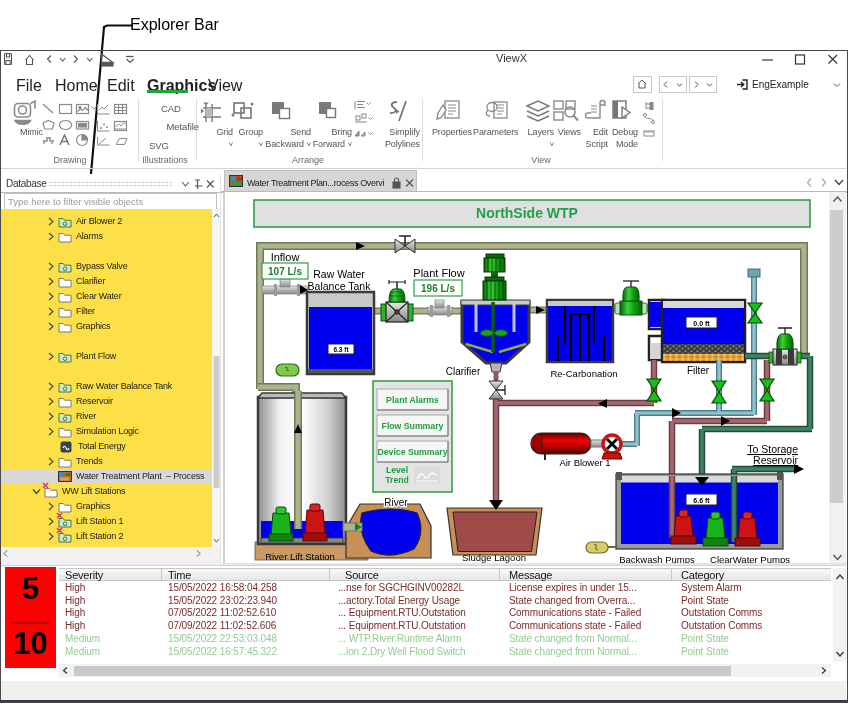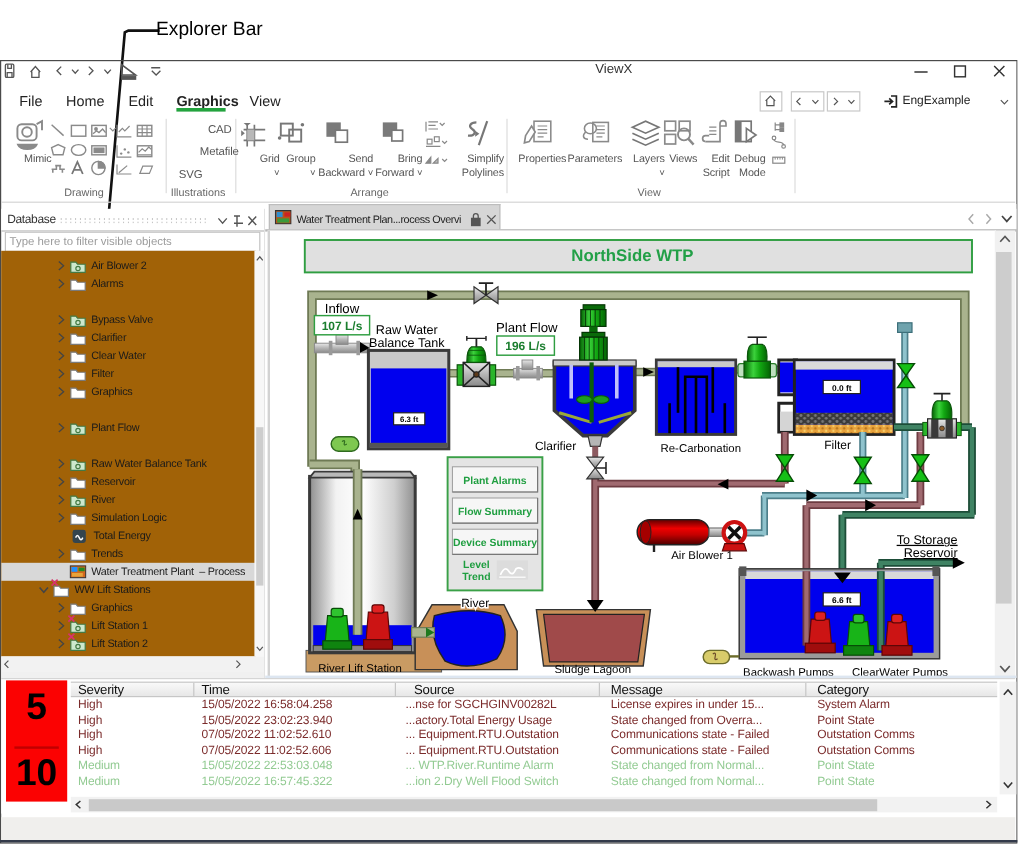--- a/index.html
+++ b/index.html
@@ -1,19 +1,19 @@
 <!DOCTYPE html>
 <html><head>
 <meta charset="utf-8">
 <style>
   html,body{margin:0;padding:0;width:848px;height:704px;background:#fff;
     font-family:"Liberation Sans",sans-serif;overflow:hidden;position:relative}
   .abs{position:absolute}
   svg{display:block}
-  .menu{position:absolute;font-size:12px;color:#222}
+  .menu{position:absolute;font-size:16px;color:#222}
   .grp-label{position:absolute;font-size:9px;color:#666;text-align:center}
   .rlabel{position:absolute;font-size:9px;color:#555;text-align:right;line-height:11.5px;letter-spacing:-0.1px;white-space:nowrap}
   .ch{font-size:8px}
   .vsep{position:absolute;width:1px;background:#dcdcdc}
 </style>
 </head>
 <body>
 
 <svg class="abs" style="left:0;top:0" width="848" height="200">
   <path d="M133 25.5 H107 L104 27 L90 185" stroke="#111" stroke-width="2.2" fill="none"></path>
@@ -84,21 +84,21 @@
 <div class="vsep" style="left:138px;top:99px;height:62px"></div>
 <div class="vsep" style="left:196px;top:99px;height:62px"></div>
 <div class="vsep" style="left:422px;top:99px;height:62px"></div>
 <div class="vsep" style="left:662px;top:99px;height:62px"></div>
 <div class="grp-label" style="left:30px;top:155px;width:80px">Drawing</div>
 <div class="grp-label" style="left:125px;top:155px;width:80px">Illustrations</div>
 <div class="grp-label" style="left:268px;top:155px;width:80px">Arrange</div>
 <div class="grp-label" style="left:501px;top:155px;width:80px">View</div>
 
 <div class="rlabel" style="left:3px;top:127px;width:40px">Mimic</div>
-<div class="rlabel" style="left:149px;top:103px;width:44px;text-align:right;font-size:9.5px">CAD</div>
+<div class="rlabel" style="left:149px;top:103px;width:44px;text-align:center;font-size:9.5px">CAD</div>
 <div class="rlabel" style="left:149px;top:121px;width:50px;text-align:right;font-size:9.5px">Metafile</div>
 <div class="rlabel" style="left:149px;top:140px;width:44px;text-align:left;font-size:9.5px">SVG</div>
 <div class="rlabel" style="left:193px;top:127px;width:40px">Grid<br><span class="ch">˅</span></div>
 <div class="rlabel" style="left:223px;top:127px;width:40px">Group<br><span class="ch">˅</span></div>
 <div class="rlabel" style="left:253px;top:127px;width:58px">Send<br>Backward <span class="ch">˅</span></div>
 <div class="rlabel" style="left:303px;top:127px;width:49px">Bring<br>Forward <span class="ch">˅</span></div>
 <div class="rlabel" style="left:374px;top:127px;width:46px">Simplify<br>Polylines</div>
 <div class="rlabel" style="left:428px;top:127px;width:44px">Properties</div>
 <div class="rlabel" style="left:473px;top:127px;width:45px">Parameters</div>
 <div class="rlabel" style="left:521px;top:127px;width:33px">Layers<br><span class="ch">˅</span></div>
@@ -277,21 +277,21 @@
   <g stroke="#555" fill="none" stroke-width="1.1">
     <path d="M4 5 l3.5 4 3.5 -4"></path>
     <path d="M19.5 3 v6 M17 3 h5 M17 9 h7.5 M19.5 9 v3" stroke-width="1.2"></path>
     <path d="M29 3.5 l6.5 7 M35.5 3.5 l-6.5 7" stroke-width="1.2"></path>
   </g>
 </svg>
 
 <div class="abs" style="left:4px;top:193px;width:211px;height:15px;border:1px solid #c2c2c2;background:#fff"></div>
 <div class="abs" style="left:8px;top:196px;font-size:9.5px;color:#9b9b9b">Type here to filter visible objects</div>
 
-<div class="abs" id="tree" style="left:1px;top:209px;width:212px;height:338px;background:#a16207;overflow:hidden">
+<div class="abs" id="tree" style="left:1px;top:209px;width:212px;height:338px;background:#fde047;overflow:hidden">
 <style>
 .tr{position:absolute;left:0;width:212px;height:15px}
 .ar{position:absolute;left:46px;top:3px}.ar1{position:absolute;left:31px;top:3px}
 .fi{position:absolute;left:57px;top:2px}.fi1{position:absolute;left:43px;top:2px}
 .tx{position:absolute;left:75px;top:1.5px;font-size:9px;color:#1a1a1a;white-space:nowrap;letter-spacing:-0.2px}
 .tx1{position:absolute;left:61px;top:1.5px;font-size:9px;color:#1a1a1a;white-space:nowrap;letter-spacing:-0.2px}
 .xb{position:absolute;left:55px;top:-2px}.xb1{position:absolute;left:41px;top:-2px}
 </style>
 <div class="tr" style="top:5px">
       <svg class="ar" width="8" height="9">
@@ -872,21 +872,21 @@
   </div>
 <div class="arow hi" style="left:0;top:607.4px">
     <span class="cA">High</span>
     <span class="cB">07/05/2022 11:02:52.610</span>
     <span class="cC">... Equipment.RTU.Outstation</span>
     <span class="cD">Communications state - Failed</span>
     <span class="cE">Outstation Comms</span>
   </div>
 <div class="arow hi" style="left:0;top:620.1px">
     <span class="cA">High</span>
-    <span class="cB">07/05/2022 11:02:52.606</span>
+    <span class="cB">07/09/2022 11:02:52.606</span>
     <span class="cC">... Equipment.RTU.Outstation</span>
     <span class="cD">Communications state - Failed</span>
     <span class="cE">Outstation Comms</span>
   </div>
 <div class="arow me" style="left:0;top:632.8px">
     <span class="cA">Medium</span>
     <span class="cB">15/05/2022 22:53:03.048</span>
     <span class="cC">... WTP.River.Runtime Alarm</span>
     <span class="cD">State changed from Normal...</span>
     <span class="cE">Point State</span>

